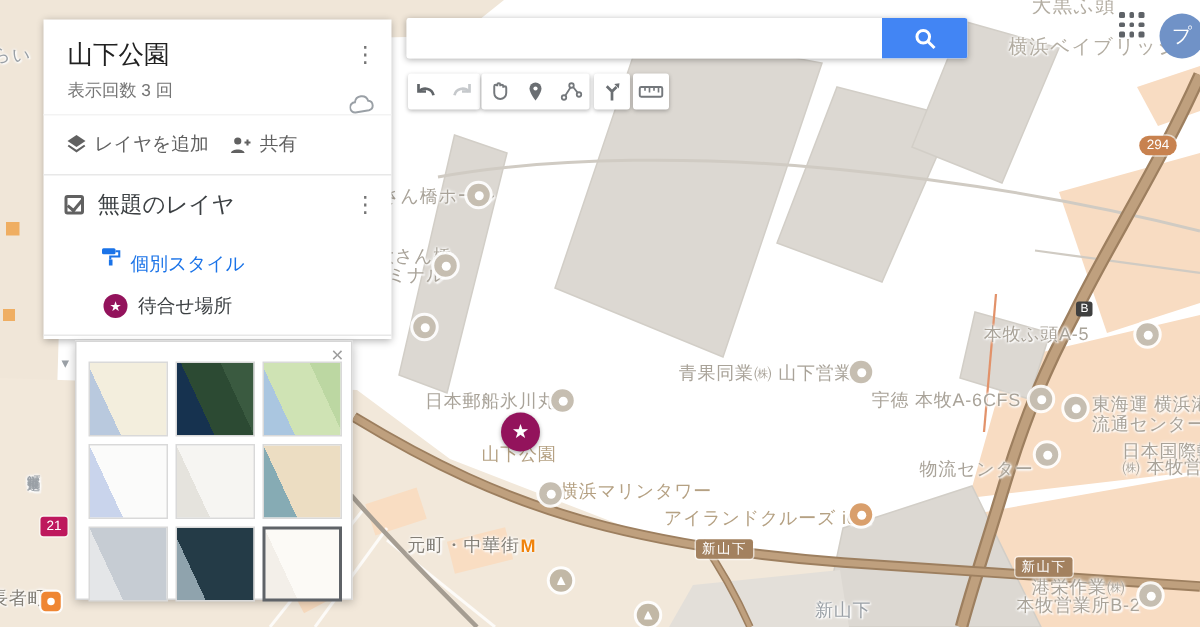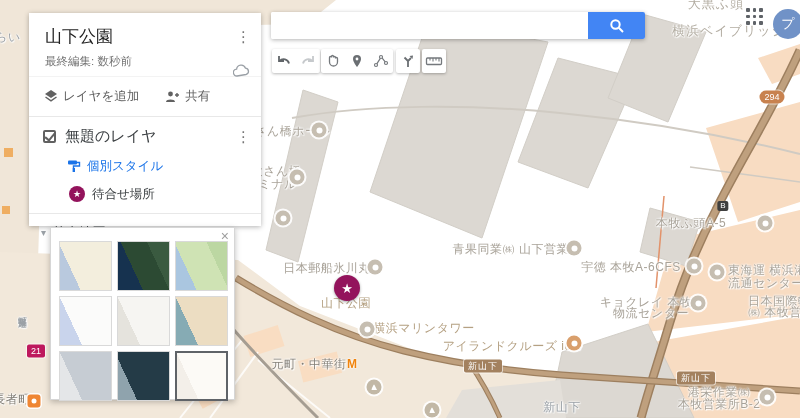--- a/index.html
+++ b/index.html
@@ -64,32 +64,32 @@
 
   
   .panel{position:absolute;left:29px;top:13px;width:232px;height:213px;background:#fff;
       box-shadow:0 1px 5px rgba(0,0,0,.3);}
   .panel .hd{position:relative;padding:12px 16px 6px 16px;}
   .panel .title{font-size:17px;color:#212121;}
   .panel .meta{font-size:11.5px;color:#757575;margin-top:5px;line-height:1.45;}
   .kebab{position:absolute;color:#757575;font-size:15px;cursor:pointer;line-height:1;}
   .hd .kebab{right:10px;top:16px;}
   .cloud{position:absolute;right:11px;top:50px;color:#9aa0a6;cursor:pointer;}
-  .actrow{display:flex;align-items:center;gap:16px;padding:9px 10px;border-bottom:1px solid #e8e8e8;border-top:1px solid #f3f3f3;}
+  .actrow{display:flex;align-items:center;gap:4px;padding:9px 10px;border-bottom:1px solid #e8e8e8;border-top:1px solid #f3f3f3;}
   .actbtn{display:flex;align-items:center;gap:5px;font-size:12.5px;color:#616161;background:none;border:none;
       padding:2px 5px;cursor:pointer;font-family:inherit;white-space:nowrap;}
   .layer-sec{position:relative;padding:10px 12px 6px 14px;}
   .lrow{display:flex;align-items:center;gap:9px;}
   .checkbox{width:13px;height:13px;border:2px solid #616161;border-radius:2px;position:relative;cursor:pointer;}
   .checkbox::after{content:"";position:absolute;left:1.5px;top:-1px;width:4px;height:8px;border:solid #616161;
       border-width:0 2px 2px 0;transform:rotate(40deg);}
   .lname{font-size:15px;color:#3c4043;}
   .layer-sec .kebab{right:10px;top:12px;}
   .styrow{display:flex;align-items:center;gap:6px;margin:12px 0 0 24px;cursor:pointer;}
-  .stylink{font-size:12.5px;color:#1a73e8;}
+  .stylink{font-size:12.5px;color:#1a73e8;margin-top:10px;}
   .itemrow{display:flex;align-items:center;gap:7px;margin:11px 0 4px 26px;}
   .minimark{width:16px;height:16px;border-radius:50%;background:#93135c;display:flex;align-items:center;
       justify-content:center;color:#fff;font-size:9px;}
   .itemlabel{font-size:12.5px;color:#3c4043;}
   .baserow{display:flex;align-items:center;gap:6px;padding:10px 14px 10px 12px;border-top:1px solid #e8e8e8;}
   .basechev{color:#9aa0a6;font-size:10px;cursor:pointer;}
   .baselabel{font-size:13.5px;color:#3c4043;}
 
   
   .bm-popup{position:absolute;left:50px;top:227px;width:185px;height:173px;background:#fff;
@@ -164,21 +164,20 @@
   <div class="ml big" style="left:729px;top:31px">横浜ベイブリッジ</div>
   <div class="ml" style="left:286px;top:131px">大さん橋ホール</div>
   <div class="ml" style="left:276px;top:171px">大さん橋</div>
   <div class="ml" style="left:240px;top:184px">国際客船ターミナル</div>
   <div class="ml" style="left:517px;top:249px">青果同業㈱ 山下営業所</div>
   <div class="ml" style="left:327px;top:268px">日本郵船氷川丸</div>
   <div class="ml brown" style="left:346px;top:303px">山下公園</div>
   <div class="ml" style="left:631px;top:267px">宇徳 本牧A-6CFS</div>
   <div class="ml leftA" style="left:728px;top:270px">東海運 横浜港</div>
   <div class="ml leftA" style="left:728px;top:283px">流通センター</div>
-  <div class="ml" style="left:646px;top:302px">キョクレイ 本牧</div>
   <div class="ml" style="left:651px;top:313px">物流センター</div>
   <div class="ml leftA" style="left:748px;top:301px">日本国際輸送</div>
   <div class="ml leftA" style="left:748px;top:312px">㈱ 本牧営業所</div>
   <div class="ml" style="left:691px;top:223px">本牧ふ頭A-5</div>
   <div class="ml brown" style="left:424px;top:328px">横浜マリンタワー</div>
   <div class="ml brown" style="left:512px;top:346px">アイランドクルーズ icfc</div>
   <div class="ml area" style="left:562px;top:407px">新山下</div>
   <div class="ml s11" style="left:719px;top:392px">港栄作業㈱</div>
   <div class="ml s11" style="left:719px;top:404px">本牧営業所B-2</div>
   <div class="ml dark" style="left:309px;top:364px">元町・中華街</div>
@@ -286,21 +285,21 @@
       <span></span>
       <span></span>
   </div>
   <div class="avatar">プ</div>
 
   <div class="panel">
     <div class="hd">
       <div class="title">山下公園</div>
       <div class="kebab">⋮</div>
       <div class="meta">
-        <div>最終編集: 数秒前</div>
+        <div>表示回数 3 回</div>
       </div>
       <div class="cloud">
         <svg width="17" height="13" viewBox="0 0 17 13">
           <path d="M4,12 a3.4,3.4 0 0 1 -.4,-6.8 a4.6,4.6 0 0 1 8.9,-1 a3.2,3.2 0 0 1 .5,6.3 Z" fill="none" stroke="#9aa0a6" stroke-width="1.3"></path>
         </svg>
       </div>
     </div>
     <div class="actrow">
       <button class="actbtn">
         <svg width="14" height="14" viewBox="0 0 14 14">

